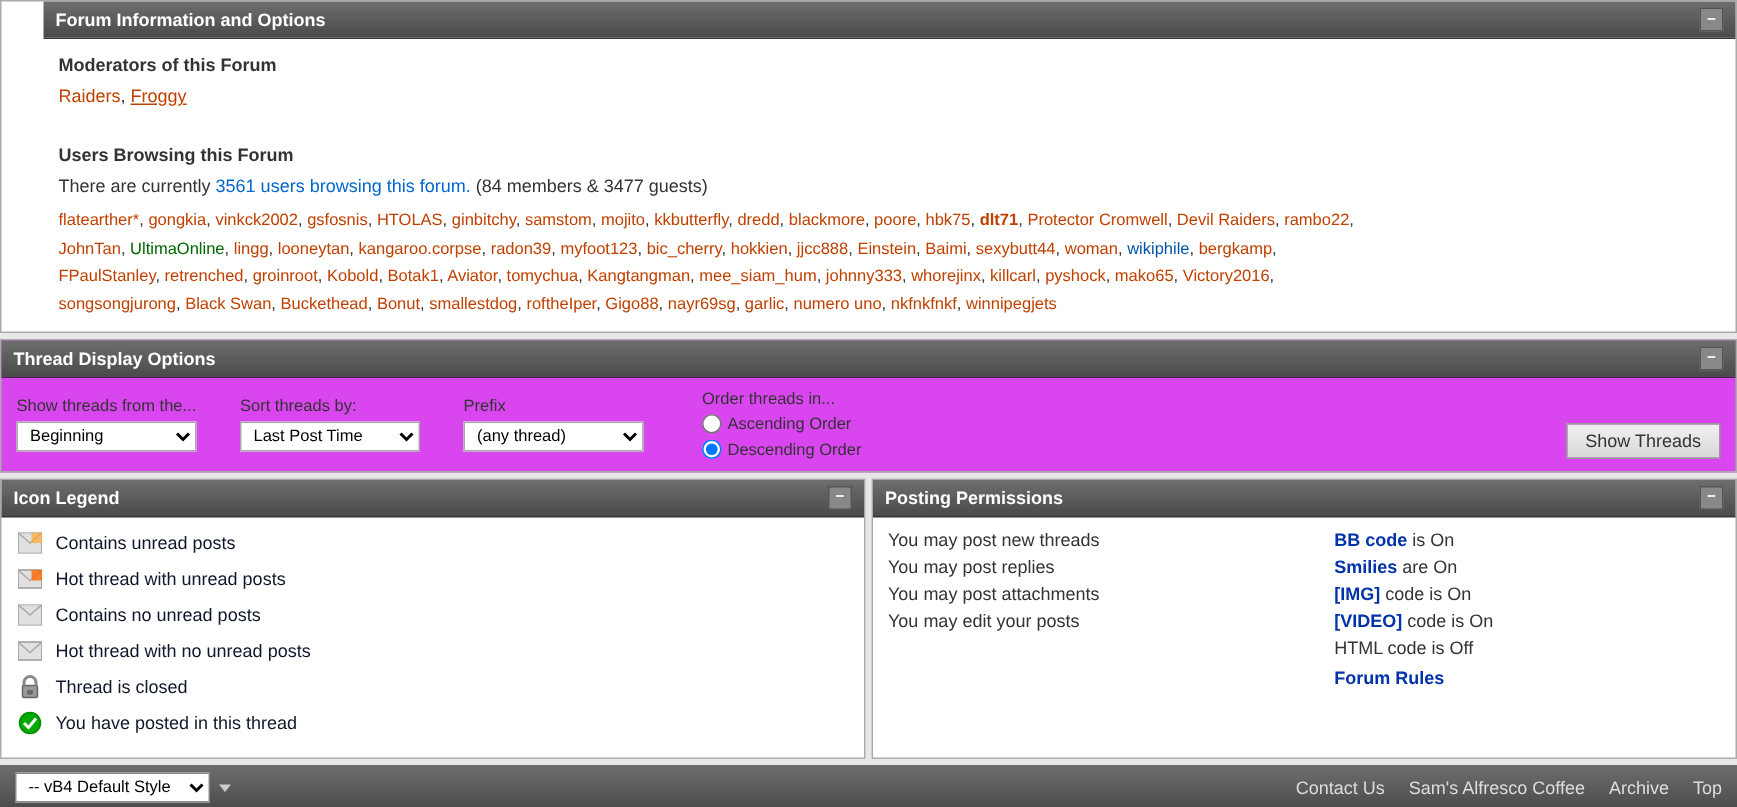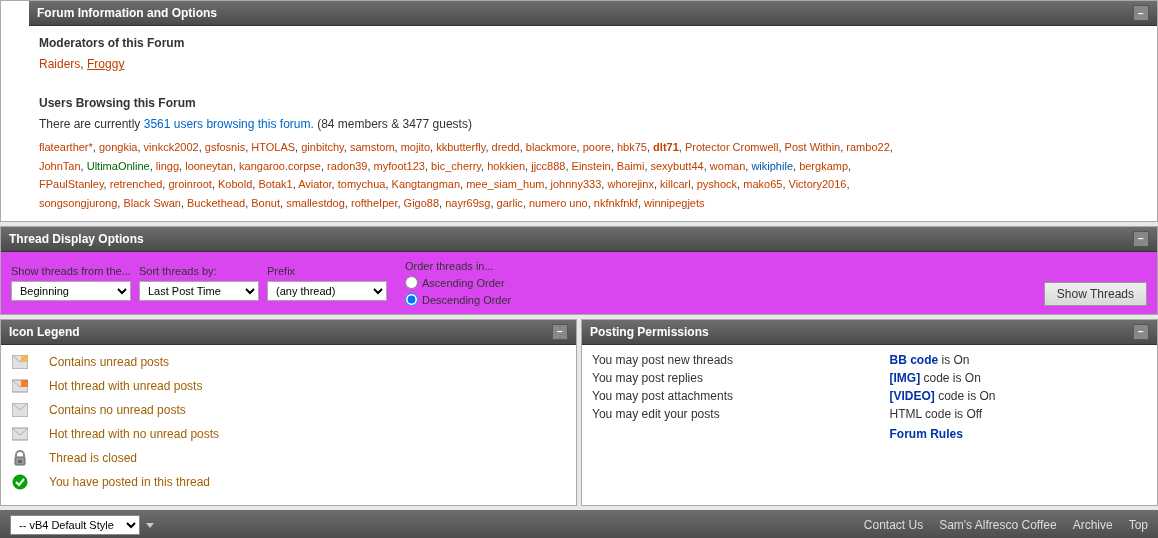--- a/index.html
+++ b/index.html
@@ -77,21 +77,21 @@
     
     .thread-options-section {
       background: #d946ef;
       border: 1px solid #aaa;
       margin-bottom: 4px;
     }
     .thread-options-body {
       padding: 8px 10px;
       display: flex;
       align-items: center;
-      gap: 8px;
+      gap: 29px;
       flex-wrap: wrap;
     }
     .thread-options-body .option-group {
       display: flex;
       flex-direction: column;
       gap: 4px;
     }
     .thread-options-body .option-group label {
       font-size: 11px;
       color: #333;
@@ -145,24 +145,24 @@
       flex: 1;
       background: #fff;
       border: 1px solid #aaa;
     }
     .legend-body, .permissions-body {
       padding: 8px 10px;
     }
     .legend-item {
       display: flex;
       align-items: center;
-      gap: 20px;
+      gap: 8px;
       margin-bottom: 6px;
       font-size: 12px;
-      color: #a16207;
+      color: #0f172a;
     }
     .legend-icon {
       width: 18px;
       height: 18px;
       flex-shrink: 0;
       display: flex;
       align-items: center;
       justify-content: center;
     }
 
@@ -269,21 +269,21 @@
       <a href="#">ginbitchy</a>, 
       <a href="#">samstom</a>, 
       <a href="#">mojito</a>, 
       <a href="#">kkbutterfly</a>, 
       <a href="#">dredd</a>, 
       <a href="#">blackmore</a>, 
       <a href="#">poore</a>, 
       <a href="#">hbk75</a>, 
       <a href="#"><strong>dlt71</strong></a>, 
       <a href="#">Protector Cromwell</a>, 
-      <a href="#">Post Within</a>, 
+      <a href="#">Devil Raiders</a>, 
       <a href="#">rambo22</a>,<br>
       <a href="#" style="color:#c04000;">JohnTan</a>, 
       <a href="#" style="color:#006600;">UltimaOnline</a>, 
       <a href="#">lingg</a>, 
       <a href="#">looneytan</a>, 
       <a href="#">kangaroo.corpse</a>, 
       <a href="#">radon39</a>, 
       <a href="#">myfoot123</a>, 
       <a href="#">bic_cherry</a>, 
       <a href="#">hokkien</a>, 
@@ -452,20 +452,23 @@
           <div class="perm-item">You may post new threads</div>
           <div class="perm-item">You may post replies</div>
           <div class="perm-item">You may post attachments</div>
           <div class="perm-item">You may edit your posts</div>
         </div>
         <div class="perm-right">
           <div class="perm-item">
             <a href="#" class="bb-link" style="color:#0033aa;font-weight:bold;text-decoration:none;">BB code</a> is On
           </div>
           <div class="perm-item">
+            <a href="#" class="smilies-link" style="color:#0033aa;font-weight:bold;text-decoration:none;">Smilies</a> are On
+          </div>
+          <div class="perm-item">
             <a href="#" class="img-link" style="color:#0033aa;font-weight:bold;text-decoration:none;">[IMG]</a> code is On
           </div>
           <div class="perm-item">
             <a href="#" class="video-link" style="color:#0033aa;font-weight:bold;text-decoration:none;">[VIDEO]</a> code is On
           </div>
           <div class="perm-item">HTML code is Off</div>
           <a href="#" class="forum-rules-link" style="color:#0033aa;font-weight:bold;text-decoration:none;display:block;margin-top:6px;">Forum Rules</a>
         </div>
       </div>
     </div>

